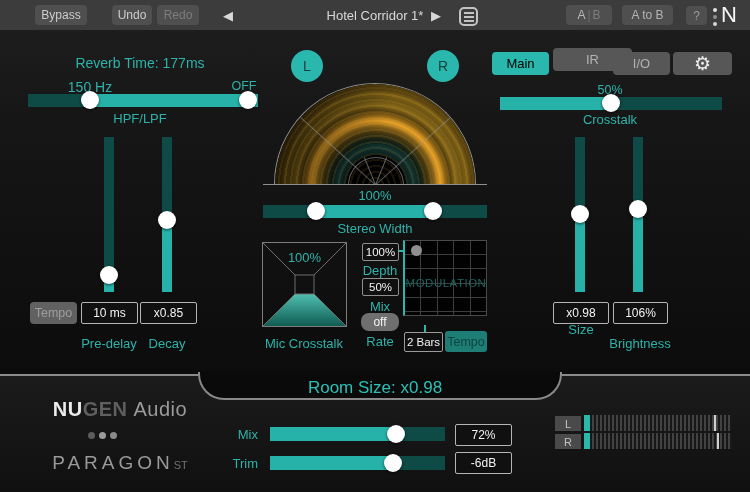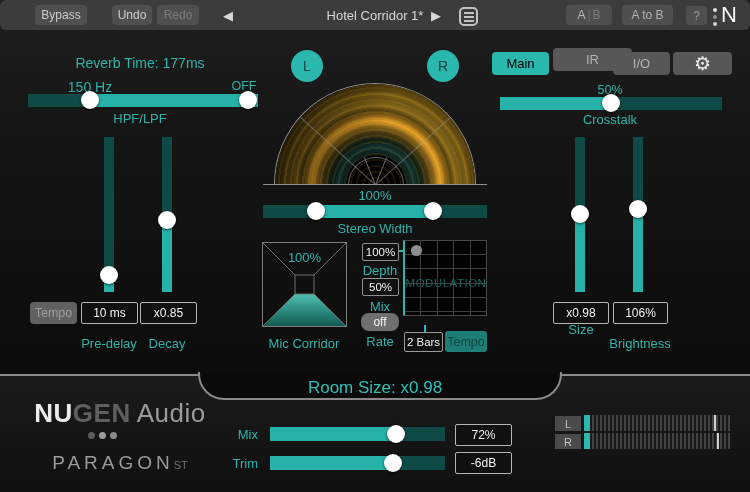--- a/index.html
+++ b/index.html
@@ -6,21 +6,21 @@
   html,body { background:#000; }
   #app {
     position:relative; width:750px; height:492px; overflow:hidden;
     font-family:"Liberation Sans", sans-serif;
     background:linear-gradient(to bottom, #1f1f1f 0%, #161616 25%, #0c0c0c 75%, #070707 100%);
     -webkit-font-smoothing:antialiased;
   }
   .abs { position:absolute; }
 
   
-  .topbar { left:0; top:0; width:750px; height:30px; background:#3c3c3c;border-radius:6px; }
+  .topbar { left:0; top:0; width:750px; height:30px; background:#3c3c3c; }
   .topbtn {
     position:absolute; background:#4f4f4f; border-radius:4px; color:#cdcdcd;
     font-size:12px; display:flex; align-items:center; justify-content:center; cursor:default;
   }
   .menu-icon { position:absolute; border:2px solid #c3c3c3; border-radius:5px;
     display:flex; flex-direction:column; justify-content:center; gap:2px; align-items:center; }
   .menu-icon i { display:block; width:10px; height:2px; background:#c3c3c3; }
   .nlogo-dots { position:absolute; display:flex; flex-direction:column; gap:3px; }
   .nlogo-dots i { width:4px; height:4px; border-radius:50%; }
 
@@ -80,21 +80,21 @@
   .meter { position:absolute; width:148px; height:16px; background:#151515;
     background-image:repeating-linear-gradient(90deg, #424242 0 2px, #181818 2px 4px); }
   .meter .live { position:absolute; left:0; top:0; width:6px; height:16px; background:#2ab7ae; }
   .meter .peak { position:absolute; top:0; width:2px; height:16px; background:#cfcfcf; }
 
   
   .bottombar { left:0; top:374px; width:750px; height:118px;
     background:linear-gradient(to bottom, #1b1b1b, #101010); border-top:2px solid #8a8a8a; }
   .notch { left:198px; top:372px; width:364px; height:28px; background:#0a0a0a;
     border:2px solid #8a8a8a; border-top:none; border-radius:0 0 26px 26px; }
-  .brand { color:#ececec; font-size:26px; font-weight:bold; letter-spacing:0.5px; }
+  .brand { color:#ececec; font-size:20px; font-weight:bold; letter-spacing:0.5px; }
 </style>
 </head>
 <body>
 
 <div id="app">
 
   <div class="abs topbar">
     <div class="topbtn" style="left:35px;top:5px;width:52px;height:20px">Bypass</div>
     <div class="topbtn" style="left:112px;top:5px;width:40px;height:20px">Undo</div>
     <div class="topbtn" style="left:157px;top:5px;width:42px;height:20px;color:#7d7d7d">Redo</div>
@@ -185,21 +185,21 @@
       <polygon points="0.5,84.5 33,52 52,52 84.5,84.5" fill="url(#floorGrad)"></polygon>
       <rect x="0.5" y="0.5" width="84" height="84" fill="none" stroke="#7d7d7d"></rect>
       <rect x="33" y="33" width="19" height="19" fill="none" stroke="#6e6e6e"></rect>
       <line x1="0.5" y1="0.5" x2="33" y2="33" stroke="#6e6e6e"></line>
       <line x1="84.5" y1="0.5" x2="52" y2="33" stroke="#6e6e6e"></line>
       <line x1="84.5" y1="84.5" x2="52" y2="52" stroke="#6e6e6e"></line>
       <line x1="0.5" y1="84.5" x2="33" y2="52" stroke="#6e6e6e"></line>
     </svg>
     <div class="tlabel" style="left:0;top:8px;width:85px">100%</div>
   </div>
-  <div class="tlabel" style="left:244px;top:336px;width:120px">Mic Corridor</div>
+  <div class="tlabel" style="left:244px;top:336px;width:120px">Mic Crosstalk</div>
 
   <div class="vbox" style="left:362px;top:243px;width:37px;height:18px;font-size:11.5px;border-color:#8f8f8f">100%</div>
   <div class="tlabel" style="left:350px;top:263px;width:60px">Depth</div>
   <div class="vbox" style="left:362px;top:278px;width:37px;height:18px;font-size:11.5px;border-color:#8f8f8f">50%</div>
   <div class="tlabel" style="left:350px;top:299px;width:60px">Mix</div>
   <div class="topbtn" style="left:361px;top:313px;width:38px;height:18px;background:#6f6f6f;color:#f5f5f5;border-radius:8px;font-size:12px">off</div>
   <div class="tlabel" style="left:350px;top:334px;width:60px">Rate</div>
 
   <div class="abs" style="left:399px;top:250px;width:5px;height:2px;background:#2ab7ae"></div>
 

